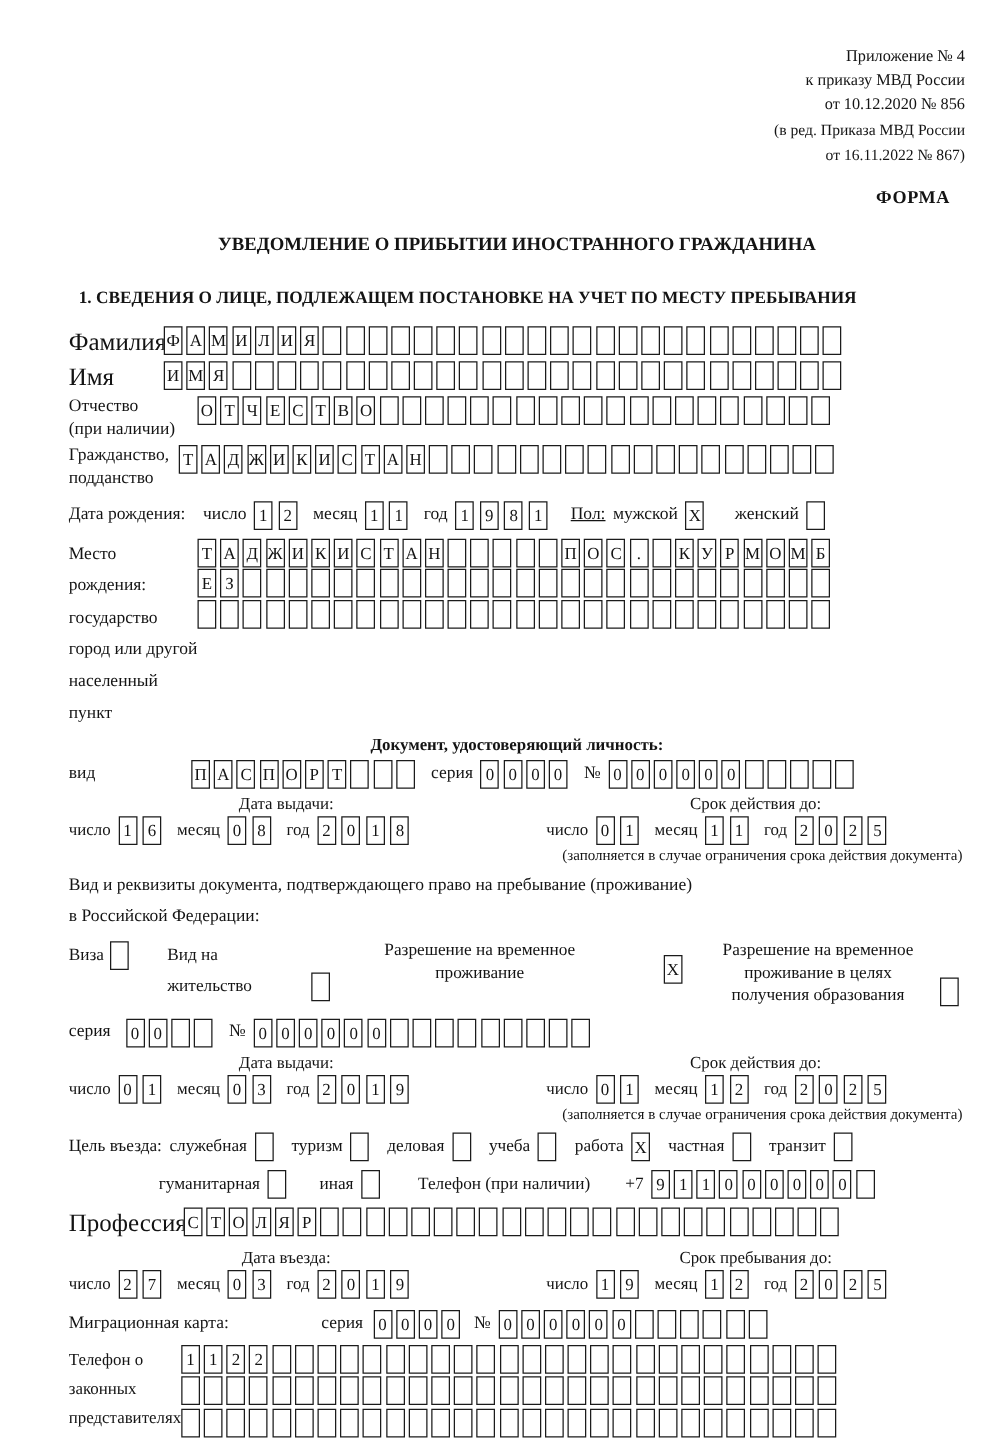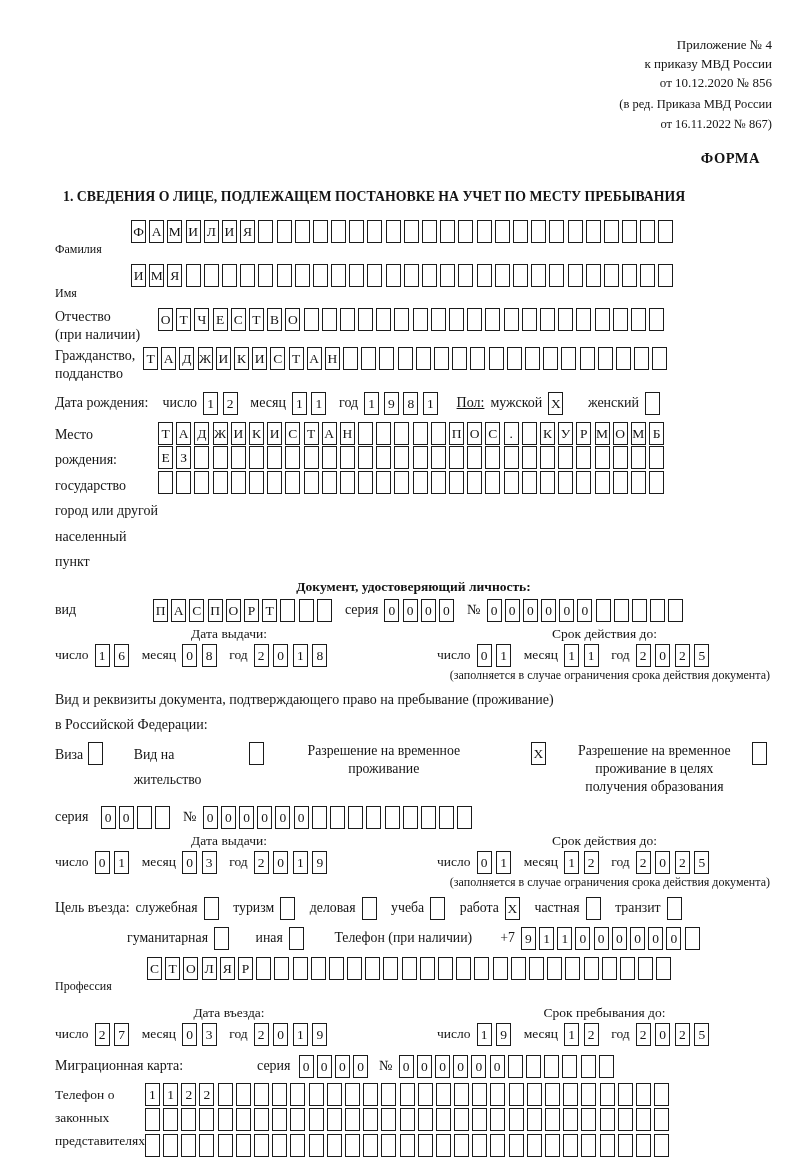--- a/index.html
+++ b/index.html
@@ -16,21 +16,21 @@
   .title { text-align:center; font-weight:bold; font-size:15px; line-height:1.55; margin-top:18px; }
   .title-underline { display:inline-block; width:58px; border-bottom:2px solid #3a3a3a; height:12px; margin-left:8px; }
 
   .sec-heading { font-weight:bold; font-size:13.8px; margin-top:22px; margin-left:8px; }
 
   
   .cells { display:flex; flex-wrap:nowrap; }
   .cell { flex:0 0 auto; width:15px; height:23px; border:1.5px solid #1b1b1b; margin-right:3.2px;
           text-align:center; font-size:13.5px; line-height:21px; background:#fff; }
   .frow { display:flex; align-items:flex-start; margin-bottom:2px; }
-  .lbl { font-size:12px; line-height:26px; flex:0 0 auto; white-space:nowrap;margin-top:16px; }
+  .lbl { font-size:20px; line-height:26px; flex:0 0 auto; white-space:nowrap; }
   .lbl2 { flex:0 0 auto; font-size:14px; line-height:18.5px; }
 
   
   .dcells { display:inline-flex; }
   .dcells .cell { margin-right:4.6px; }
   .dates { display:flex; margin-top:4px; }
   .dhalf.left { width:348px; }
   .dhalf.right { margin-left:34px; width:335px; }
   .dtitle { text-align:center; font-size:13.5px; margin-bottom:2px; }
   .dfields { display:flex; align-items:center; font-size:13.5px; }
@@ -38,21 +38,21 @@
   .dlbl + .dcells { margin-right:8px; }
   .dcaption { text-align:right; font-size:12px; margin-top:1px; padding-right:2px; }
 
   
   .iddoc-heading { text-align:center; font-weight:bold; font-size:13.5px; margin-top:4px; margin-bottom:4px; }
   .inlinerow { display:flex; align-items:center; font-size:14px; }
 
   
   .permit-line { font-size:14px; margin-top:9px; }
   .permit-opts { display:flex; align-items:flex-start; margin-top:9px; }
-  .popt { display:flex; align-items:flex-start; }
+  .popt { display:flex; align-items:flex-end; }
   .popt .plabel { font-size:13.8px; line-height:18px; }
   .popt .plabel.center { text-align:center; }
 
   .purpose-row { display:flex; align-items:center; font-size:13.8px; margin-top:7px; }
   .purpose-row .plab { margin-right:6px; white-space:nowrap; }
 
   .legal { display:flex; align-items:flex-start; margin-top:5px; }
   .legal-lbl { flex:0 0 85px; font-size:13.5px; line-height:23.3px; white-space:nowrap; }
   .legal-right .cells { margin-bottom:2.5px; }
 </style>
@@ -64,20 +64,21 @@
   <div class="head-right">
     <div>Приложение № 4</div>
     <div>к приказу МВД России</div>
     <div>от 10.12.2020 № 856</div>
     <div class="sub">(в ред. Приказа МВД России</div>
     <div class="sub">от 16.11.2022 № 867)</div>
   </div>
   <div class="forma">ФОРМА</div>
 
   <div class="title">
+    <div>УВЕДОМЛЕНИЕ О ПРИБЫТИИ ИНОСТРАННОГО ГРАЖДАНИНА</div>
   </div>
 
   <div class="sec-heading">1. СВЕДЕНИЯ О ЛИЦЕ, ПОДЛЕЖАЩЕМ ПОСТАНОВКЕ НА УЧЕТ ПО МЕСТУ ПРЕБЫВАНИЯ</div>
 
   <div class="frow" style="margin-top:15px;">
     <span class="lbl" style="width:76px;">Фамилия</span>
     <span class="cells">
         <span class="cell">Ф</span>
         <span class="cell">А</span>
         <span class="cell">М</span>

